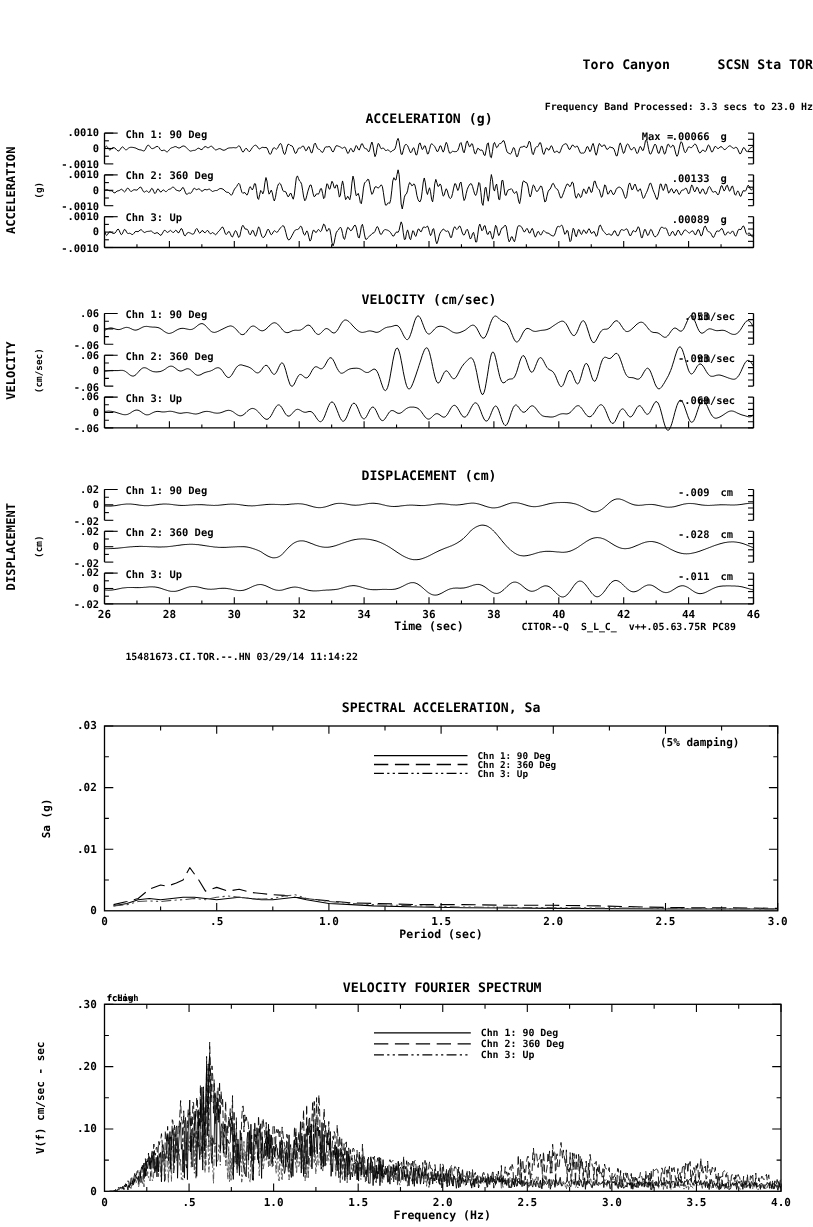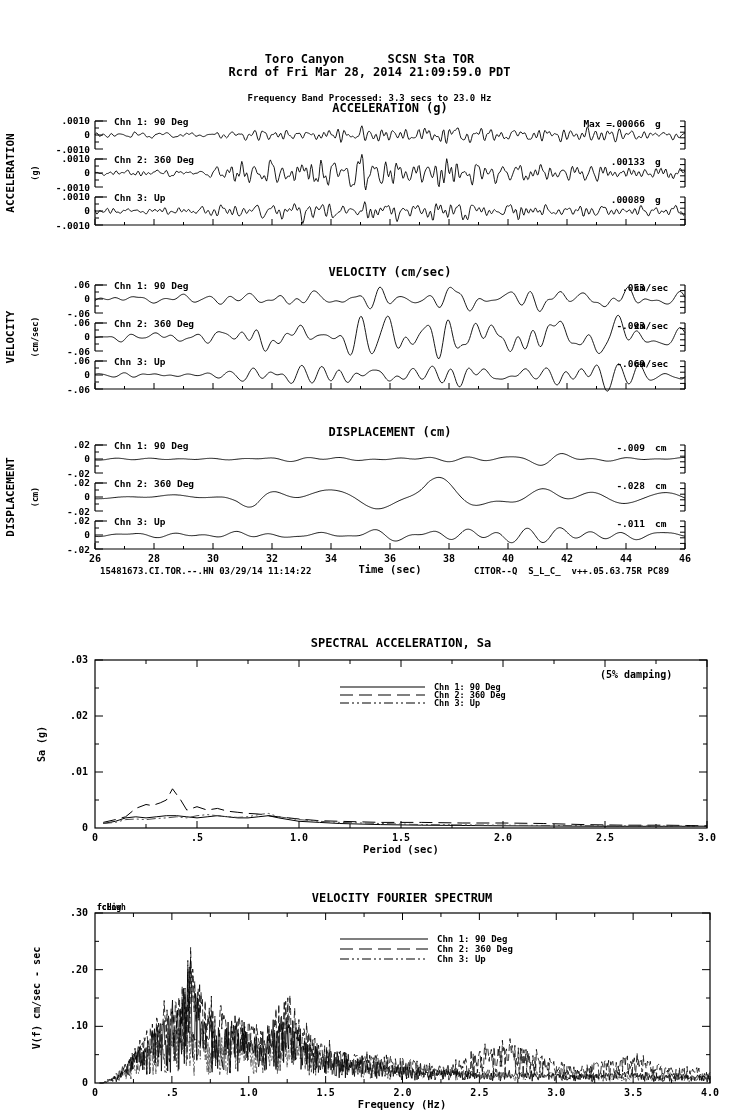--- a/index.html
+++ b/index.html
@@ -1,38 +1,37 @@
 <!DOCTYPE html>
 <html><head>
 <meta charset="utf-8">
 <style>
   html,body{margin:0;padding:0;background:#ffffff;}
   .page{position:relative;width:739px;height:1115px;background:#ffffff;overflow:hidden;
         font-family:"DejaVu Sans Mono",monospace;color:#000;}
-  .hdr{position:absolute;left:0;width:739px;text-align:center;white-space:pre;font-weight:bold;}
+  .hdr{position:absolute;left:0;width:739px;text-align:right;white-space:pre;font-weight:bold;}
   .hdr1{top:52px;font-size:12px;}
   .hdr2{top:65px;font-size:12px;}
   .hdr3{top:79px;font-size:9px;margin-top:14px;}
   .hdr4{top:89px;font-size:9px;}
   .ftr{position:absolute;top:566px;font-size:9px;font-weight:bold;white-space:pre;}
-  .ftr-left{left:100px;}
+  .ftr-left{left:114px;margin-top:27px;}
   .ftr-right{left:474px;}
   svg{position:absolute;left:0;}
   #accel-chart{top:100px;}
   #vel-chart{top:264px;}
   #disp-chart{top:424px;}
   #sa-chart{top:630px;}
   #fourier-chart{top:885px;}
 </style>
 </head>
 <body>
 
 <div class="page">
   <div class="hdr hdr1">Toro Canyon      SCSN Sta TOR</div>
-  <div class="hdr hdr2">Rcrd of Fri Mar 28, 2014 21:09:59.0 PDT</div>
   <div class="hdr hdr3">Frequency Band Processed: 3.3 secs to 23.0 Hz</div>
 
   <svg id="accel-chart" width="739" height="150">
       <text x="390" y="12" font-size="12" fill="#000000" font-family="&quot;DejaVu Sans Mono&quot;,monospace" font-weight="bold" text-anchor="middle">ACCELERATION (g)</text>
       <text x="0" y="0" font-size="11" fill="#000000" font-family="&quot;DejaVu Sans Mono&quot;,monospace" font-weight="bold" text-anchor="middle" transform="translate(14,73) rotate(-90)">ACCELERATION</text>
       <text x="0" y="0" font-size="8.5" fill="#000000" font-family="&quot;DejaVu Sans Mono&quot;,monospace" font-weight="bold" text-anchor="middle" transform="translate(38,73) rotate(-90)">(g)</text>
       <line x1="95" y1="21" x2="95" y2="49" stroke="#000000" stroke-width="1.2"></line>
       <line x1="95" y1="21" x2="103" y2="21" stroke="#000000" stroke-width="1"></line>
       <line x1="95" y1="28" x2="99" y2="28" stroke="#000000" stroke-width="1"></line>
       <line x1="95" y1="35" x2="103" y2="35" stroke="#000000" stroke-width="1"></line>

